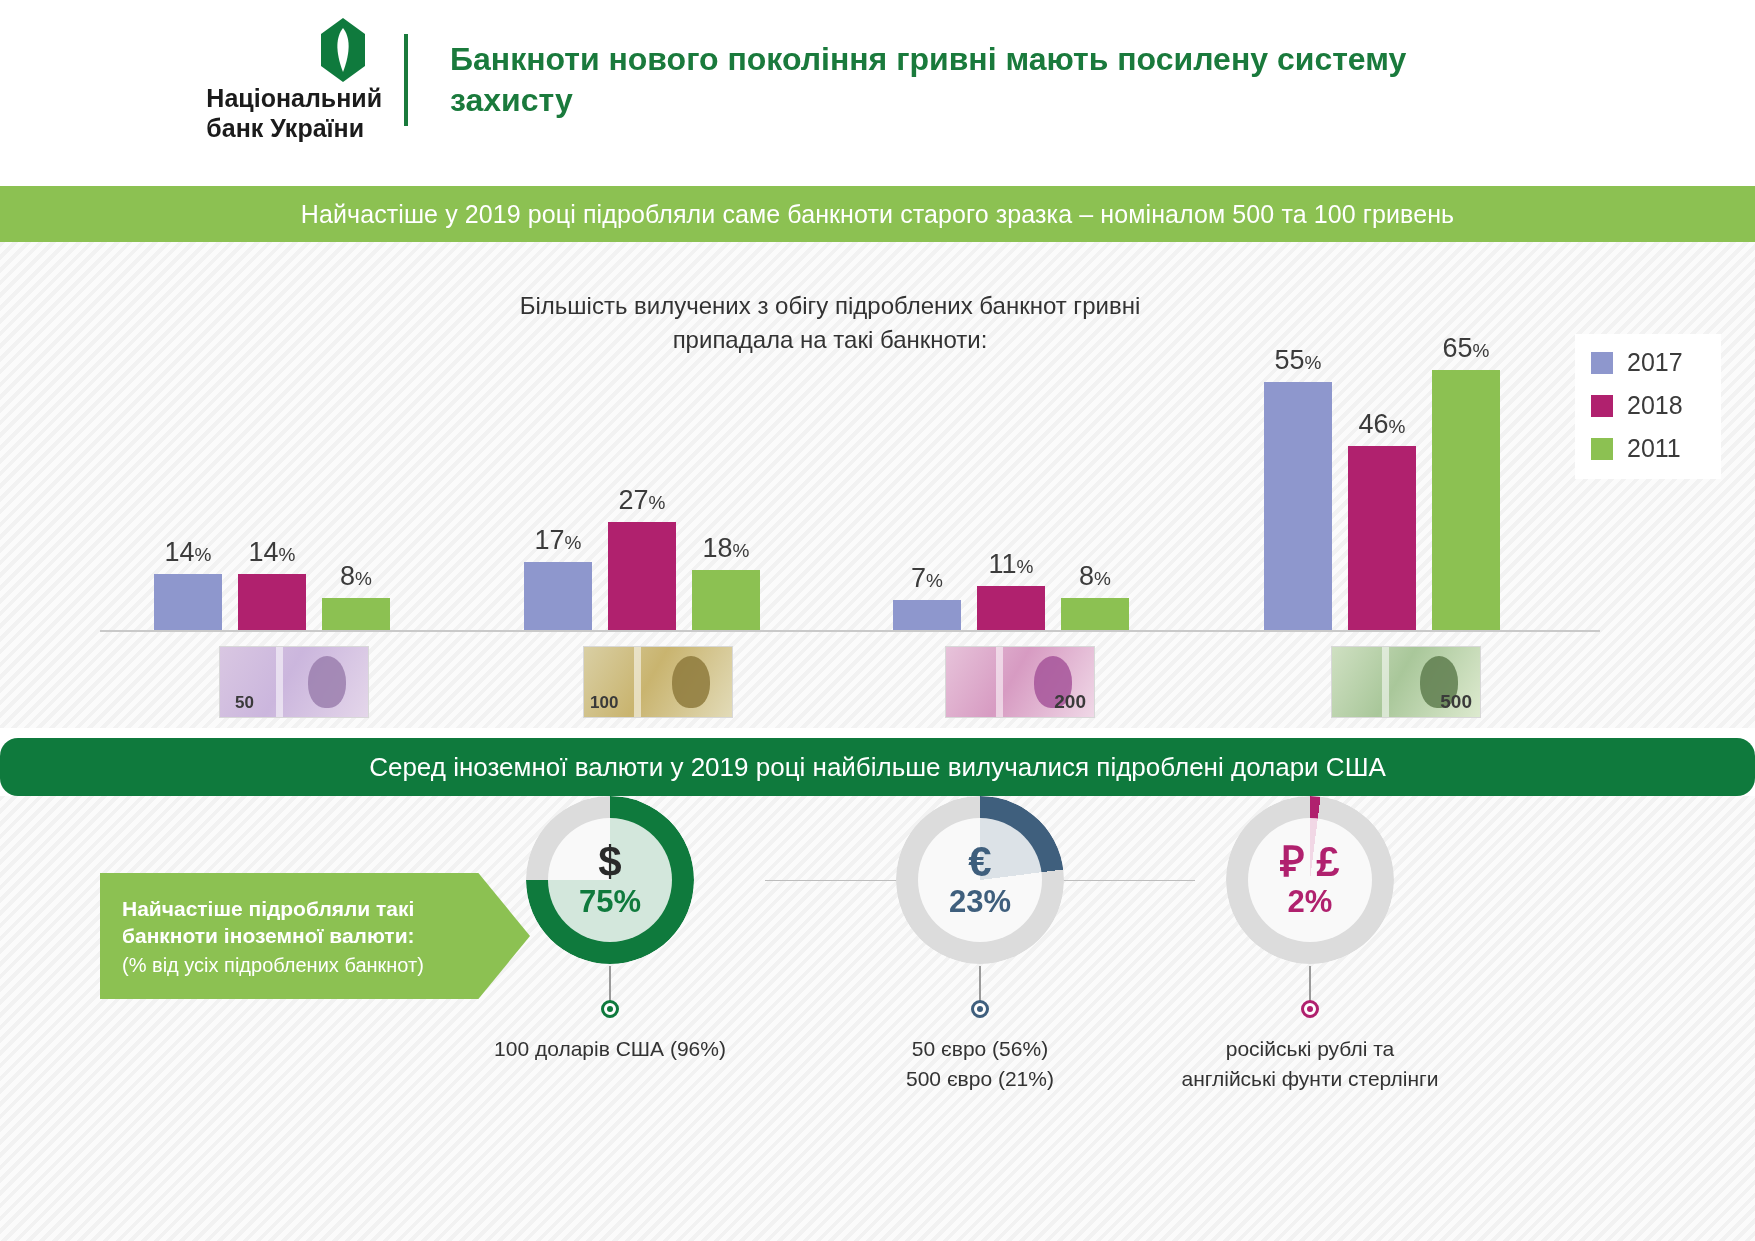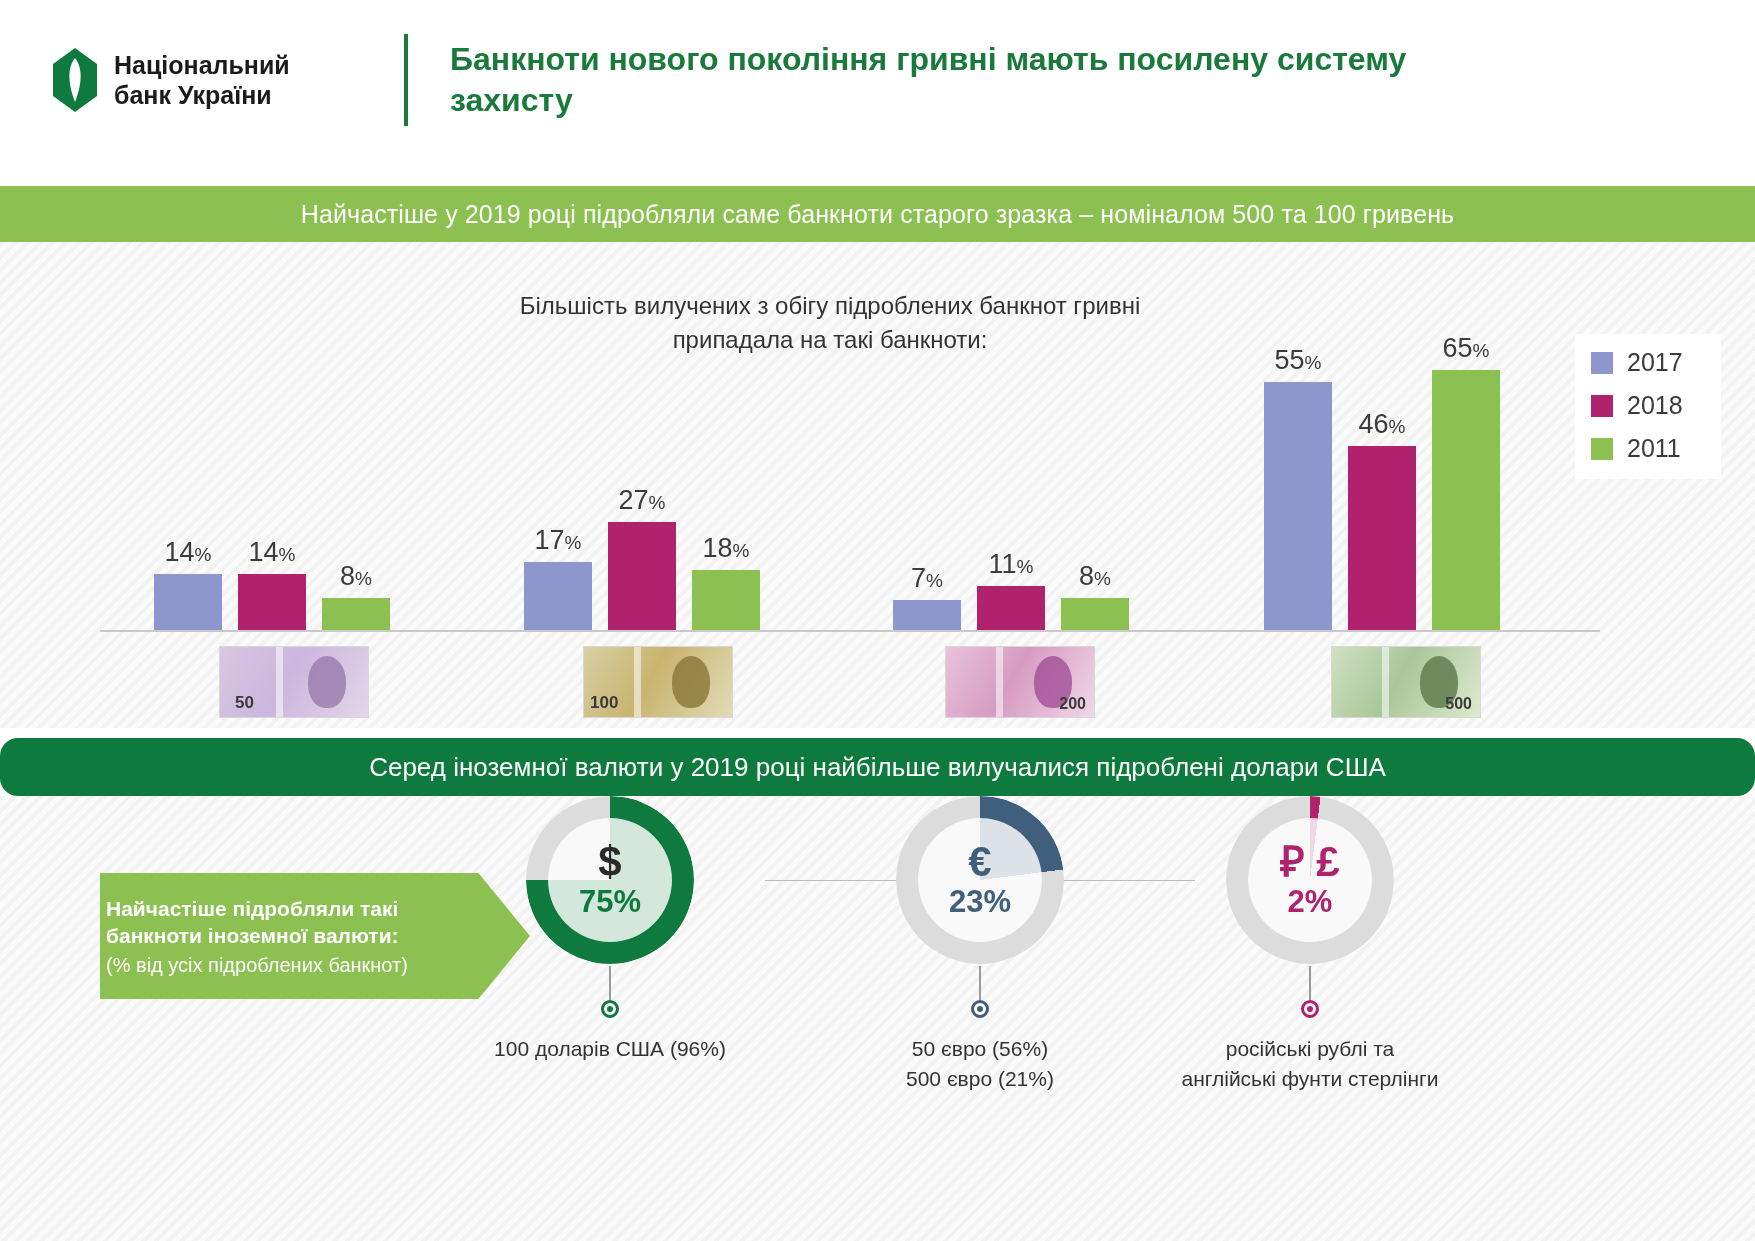--- a/index.html
+++ b/index.html
@@ -21,23 +21,24 @@
     position: absolute;
     left: 0; top: 0;
     width: 1755px;
     height: 160px;
     background: #ffffff;
     display: flex;
     align-items: center;
   }
   .logo-block {
     display: flex;
-    align-items: center;
+    align-items: flex-end;
     margin-left: 52px;
     width: 330px;
+    flex-direction: column;
   }
   .logo-mark {
     width: 46px; height: 66px;
     margin-right: 16px;
     flex: 0 0 auto;
   }
   .logo-text {
     font-size: 25px;
     line-height: 30px;
     font-weight: bold;
@@ -160,21 +161,21 @@
   }
   .note-denom {
     position: absolute;
     left: 6px; bottom: 4px;
     font-size: 17px;
     font-weight: bold;
     color: #3a3a3a;
   }
   .note-denom.right {
     left: auto; right: 8px;
-    font-size: 16px;
+    font-size: 19px;
   }
   .note-portrait {
     position: absolute;
     right: 22px; top: 9px;
     width: 38px; height: 52px;
     border-radius: 50% 50% 45% 45%;
     opacity: .85;
   }
   .note50 { background: linear-gradient(120deg,#d9c7e2 0%,#cbb6dd 45%,#e4d6ea 100%); padding-left: 9px; }
   .note50 .note-portrait { background: #9b7fae; }
@@ -246,21 +247,21 @@
   .callout {
     position: absolute;
     left: 100px; top: 77px;
     width: 430px;
     height: 126px;
     background: #8cc152;
     clip-path: polygon(0 0, 88% 0, 100% 50%, 88% 100%, 0 100%);
     display: flex;
     flex-direction: column;
     justify-content: center;
-    padding-left: 6px;
+    padding-left: 22px;
     color: #ffffff;
   }
   .callout .l1 {
     font-size: 21px;
     font-weight: bold;
     line-height: 27px;
     white-space: pre-line;
   }
   .callout .l2 {
     font-size: 20px;

